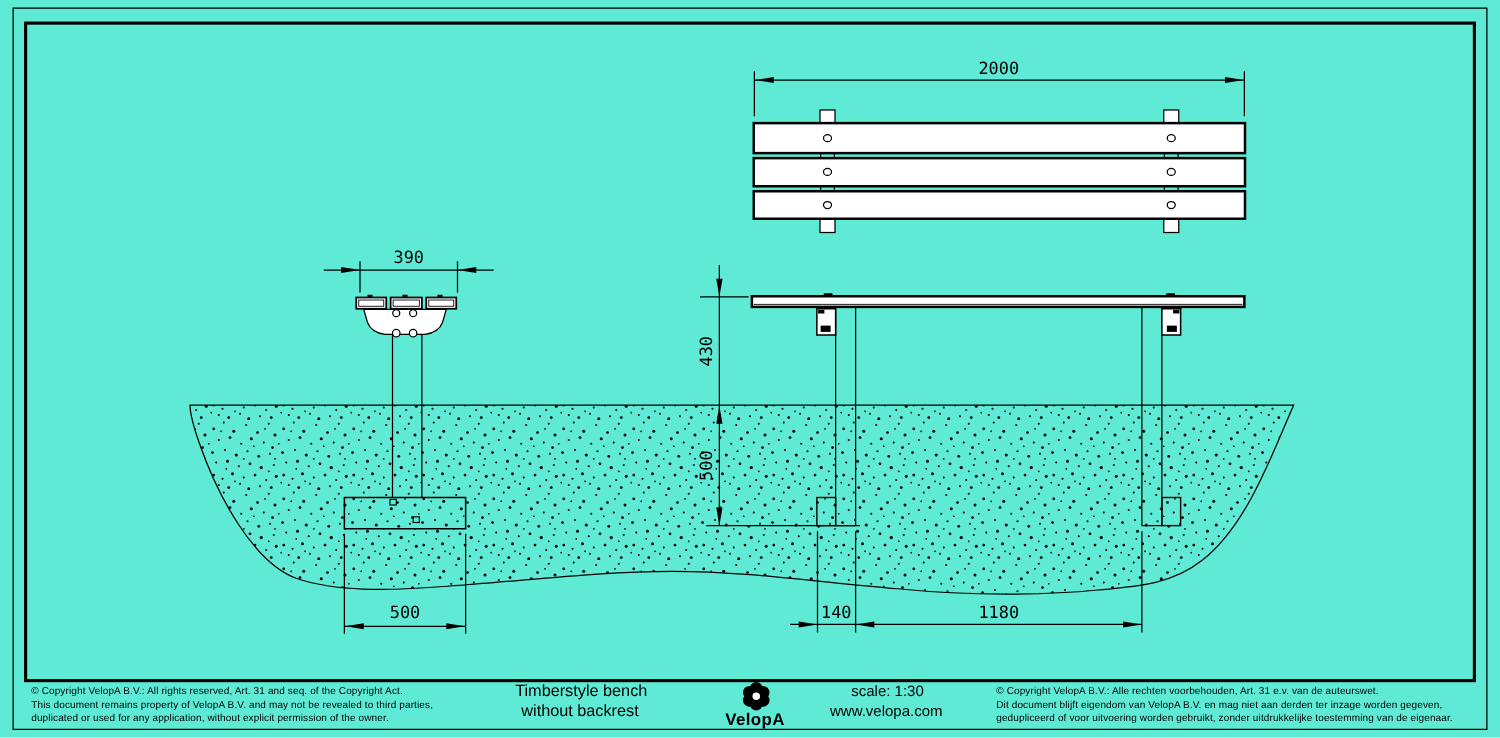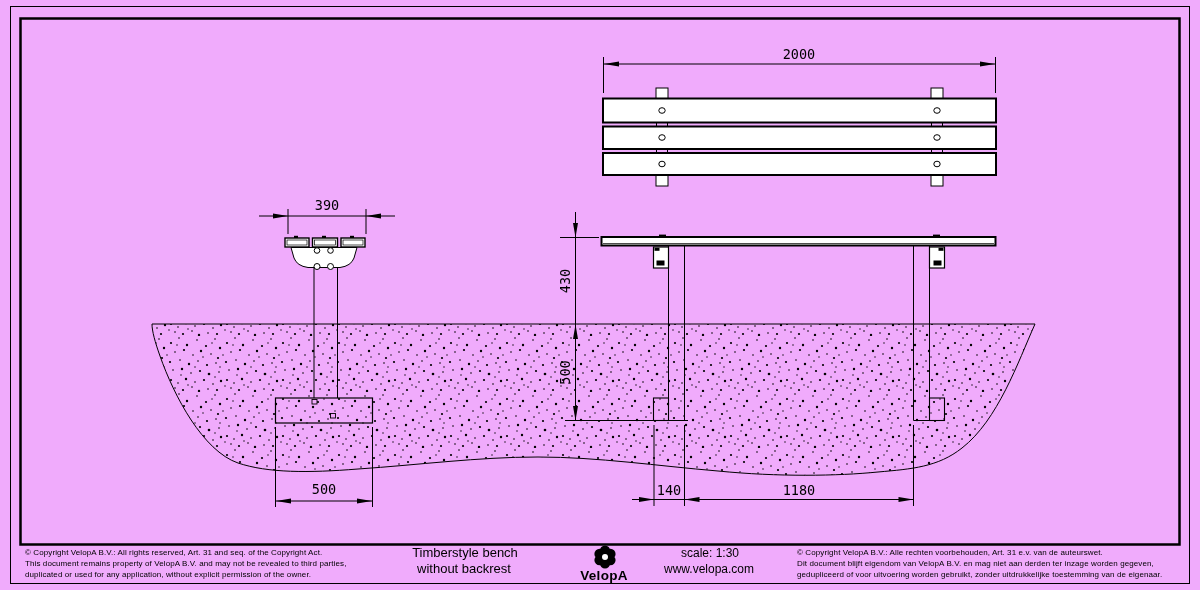--- a/index.html
+++ b/index.html
@@ -1,16 +1,16 @@
 <!DOCTYPE html>
 <html><head>
 <meta charset="utf-8">
 <style>
   html,body { margin:0; padding:0; background:#ffffff; }
-  .page { position:relative; width:1200px; height:590px; background:#f0abfc; overflow:hidden;text-align:center; }
+  .page { position:relative; width:1200px; height:590px; background:#5eead4; overflow:hidden;text-align:center; }
   svg { display:block; }
   .dim  { font:13.5px "DejaVu Sans Mono", monospace; fill:#000; }
   .copy { font:8px "Liberation Sans", sans-serif; fill:#000; letter-spacing:0.1px; }
   .title{ font:13px "Liberation Sans", sans-serif; fill:#000; }
   .scale{ font:12px "Liberation Sans", sans-serif; fill:#000; }
   .logo { font:bold 13.5px "Liberation Sans", sans-serif; fill:#000; letter-spacing:0.3px; }
 </style>
 </head>
 <body>
 

